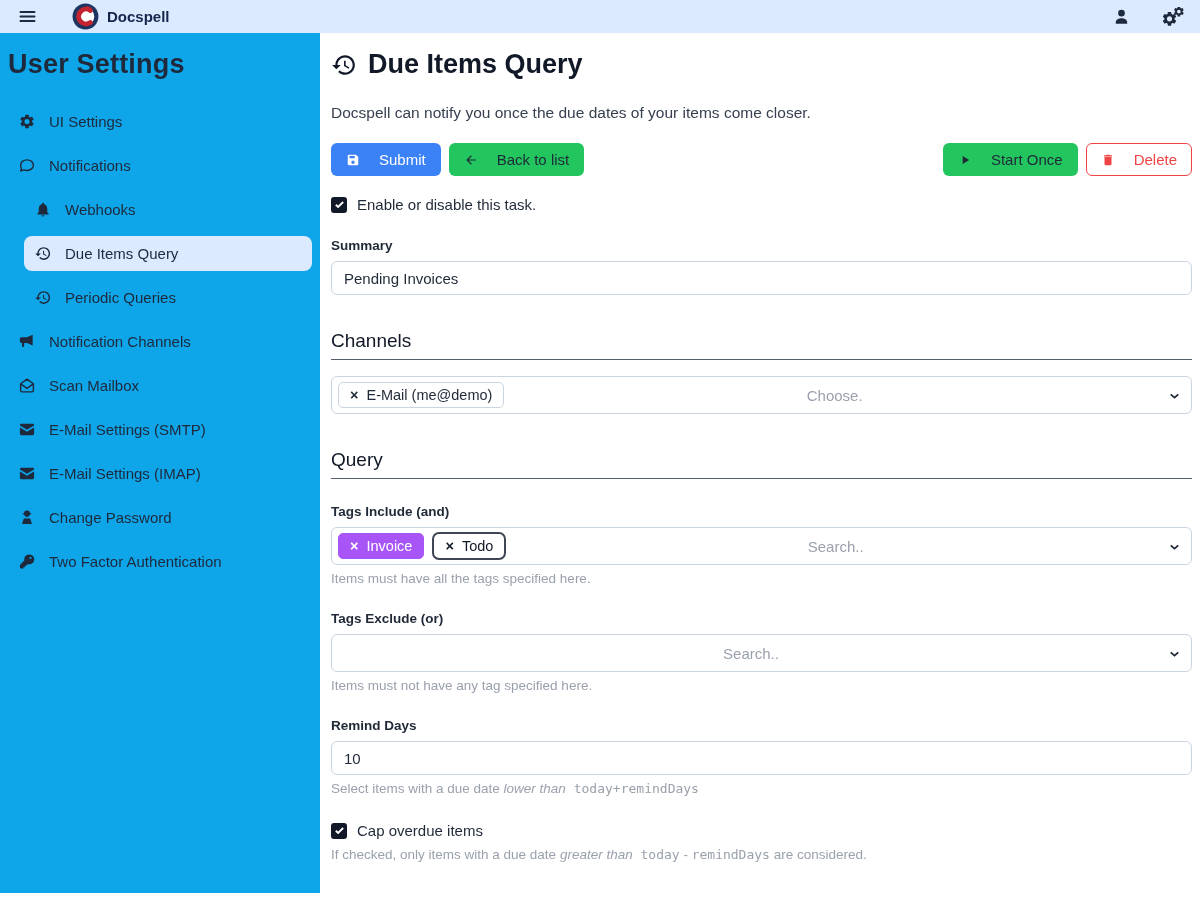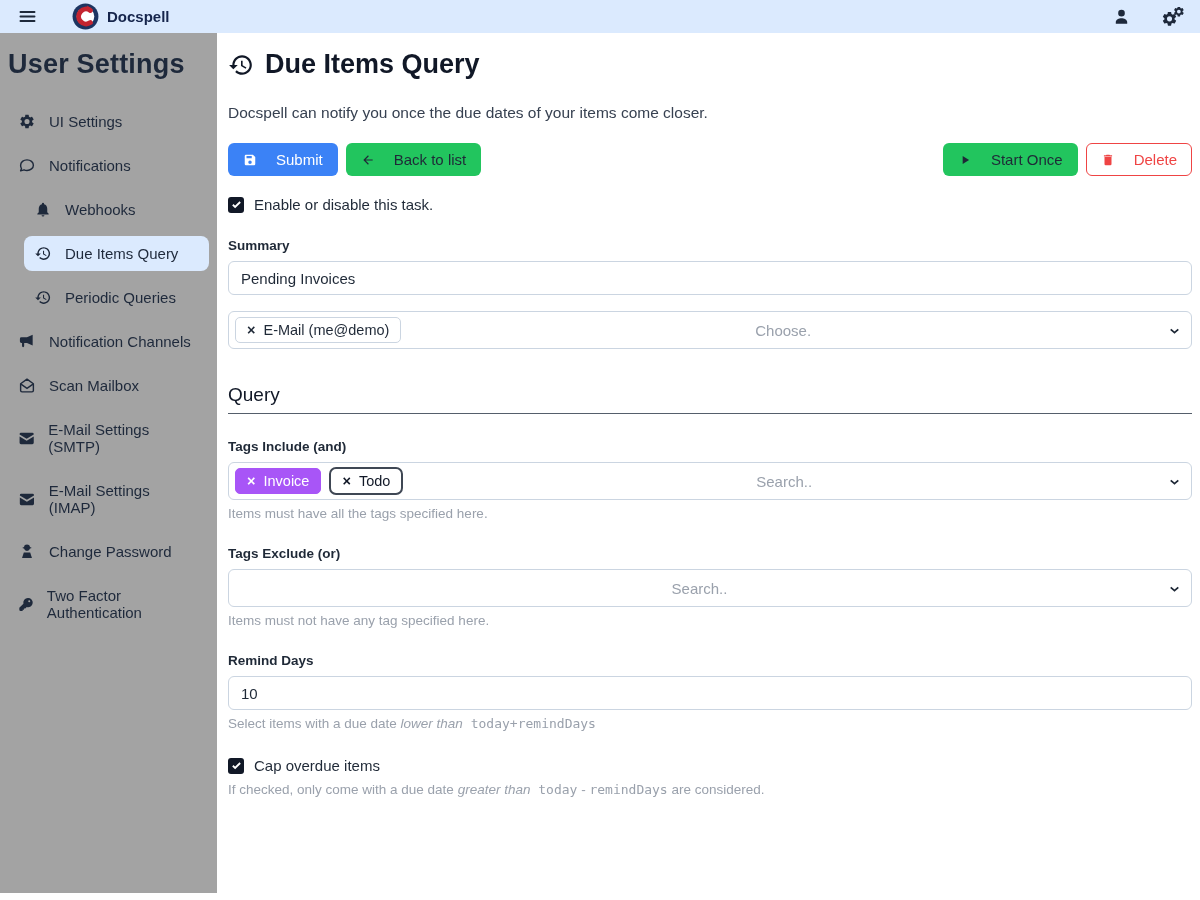--- a/index.html
+++ b/index.html
@@ -12,21 +12,21 @@
   .burger { background:none; border:none; color:#1e293b; width:26px; height:26px;
     display:flex; align-items:center; justify-content:center; cursor:pointer; }
   .logo-wrap { display:flex; align-items:center; gap:8px; margin-left:22px; cursor:pointer;}
   .brand { font-weight:700; font-size:15px; color:#16254c; }
   .nav-spacer { flex:1; }
   .nav-icon { color:#1e293b; width:26px; height:24px; display:flex; align-items:center;
     justify-content:center; cursor:pointer; margin-left:16px;}
 
   
   .layout { display:flex; height:860px; }
-  .sidebar { width:217px; background:#a3a3a3; padding:10px 8px 0 8px; flex-shrink:0;}
+  .sidebar { width:320px; background:#0ea5e9; padding:10px 8px 0 8px; flex-shrink:0;}
   .sidebar-title { font-size:27px; font-weight:700; color:#1e293b; margin:6px 0 24px 0; letter-spacing:.2px;}
   .side-item { display:flex; align-items:center; gap:13px; padding:9px 10px;
     margin:0 0 9px 0; font-size:15px; color:#1e293b; border-radius:8px; cursor:pointer;}
   .side-item .icon { width:18px; height:17px; display:flex; align-items:center; justify-content:center; color:#1e293b;}
   .side-item.indent { margin-left:16px; }
   .side-item.active { background:#dbeafe; }
   .icon svg { width:100%; height:100%; }
 
   
   .main { flex:1; background:#fff; padding:12px 8px 0 11px; overflow:hidden; }
@@ -275,20 +275,21 @@
           <svg viewBox="0 0 24 24" fill="none" stroke="#fff" stroke-width="4">
             <path d="M4 12.5l5 5L20 6.5"></path>
           </svg>
         </span>
       <span>Enable or disable this task.</span>
     </label>
 
     <label class="field-label">Summary</label>
     <input class="input" value="Pending Invoices" style="">
 
+    <div class="section">Channels</div>
     <div class="select">
       <span class="chip">
         <span class="chip-x">×</span>
         <span>E-Mail (me@demo)</span>
       </span>
       <input class="ph-input" placeholder="Choose." style="">
       <span class="chev"><svg viewBox="0 0 24 24" fill="none" stroke="currentColor" stroke-width="3.2">
             <path d="M5 9l7 6 7-6"></path>
           </svg></span>
     </div>
@@ -326,21 +327,21 @@
     <div class="hint"><span>Select items with a due date </span><em>lower than</em><span class="mono"> today+remindDays</span></div>
 
     <label class="checkline" style="margin-top:26px;">
       <span class="checkbox">
           <svg viewBox="0 0 24 24" fill="none" stroke="#fff" stroke-width="4">
             <path d="M4 12.5l5 5L20 6.5"></path>
           </svg>
         </span>
       <span>Cap overdue items</span>
     </label>
-    <div class="hint" style="margin-top:8px;"><span>If checked, only come with a due date </span><em>greater than</em><span class="mono"> today</span><span>  -  </span><span class="mono">remindDays</span><span> are considered.</span></div>
+    <div class="hint" style="margin-top:8px;"><span>If checked, only items with a due date </span><em>greater than</em><span class="mono"> today</span><span>  -  </span><span class="mono">remindDays</span><span> are considered.</span></div>
 
     
 
     
 
     
 
   </main>
 </div>
 

